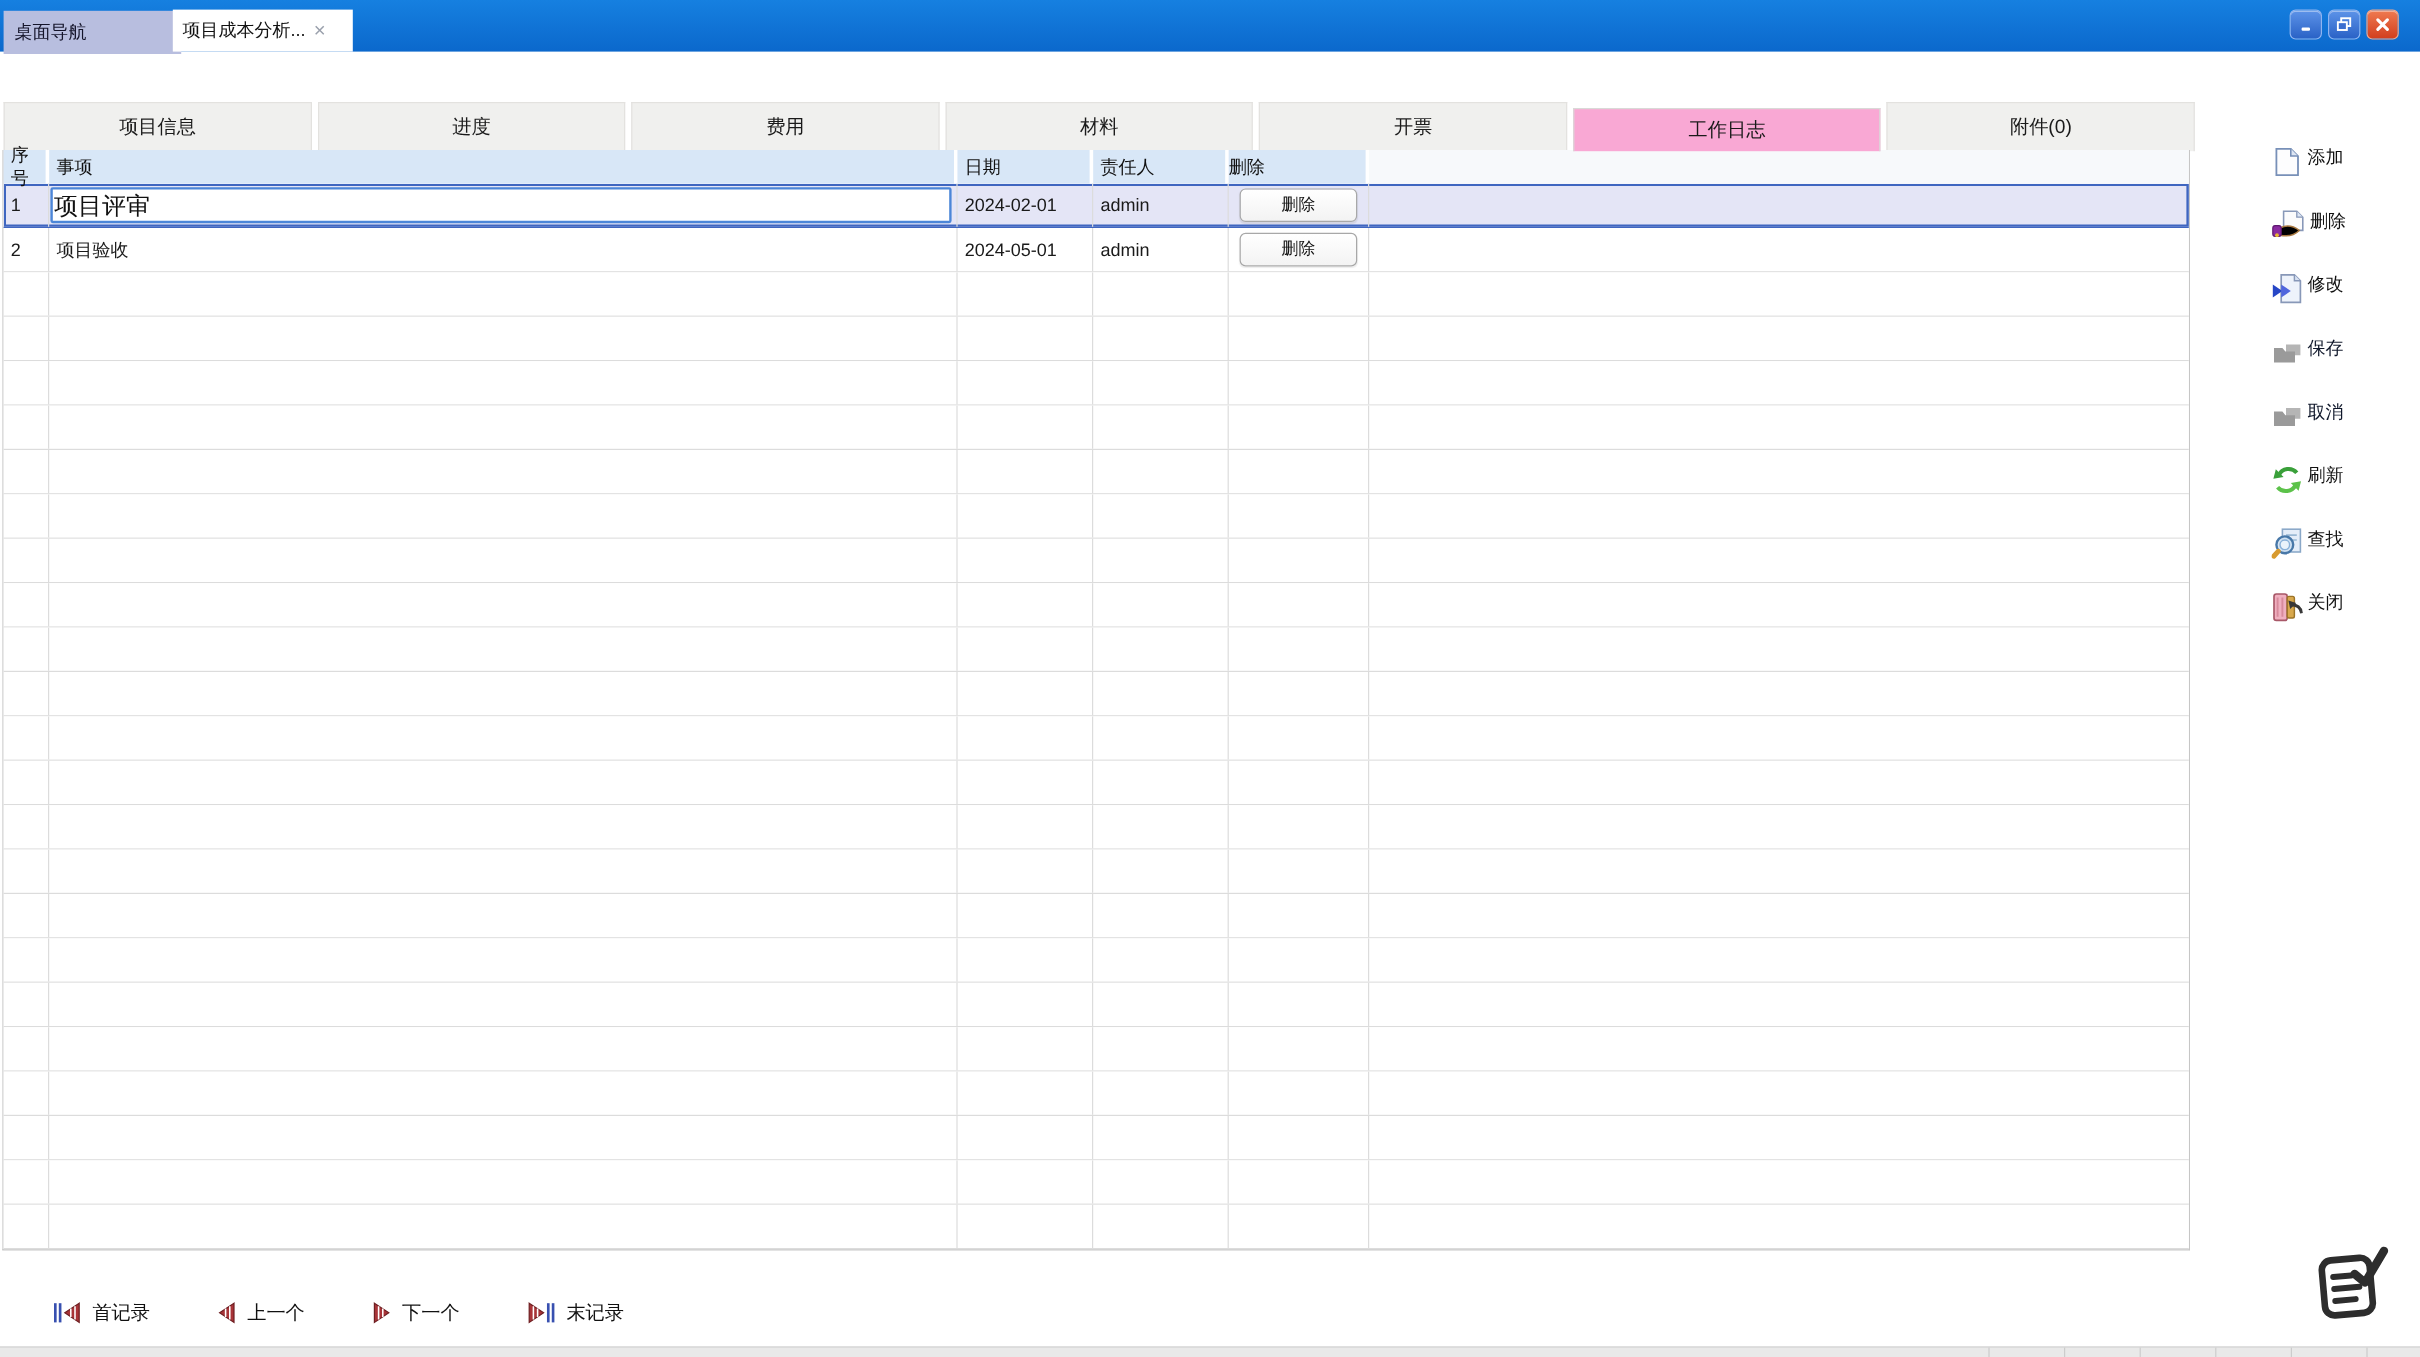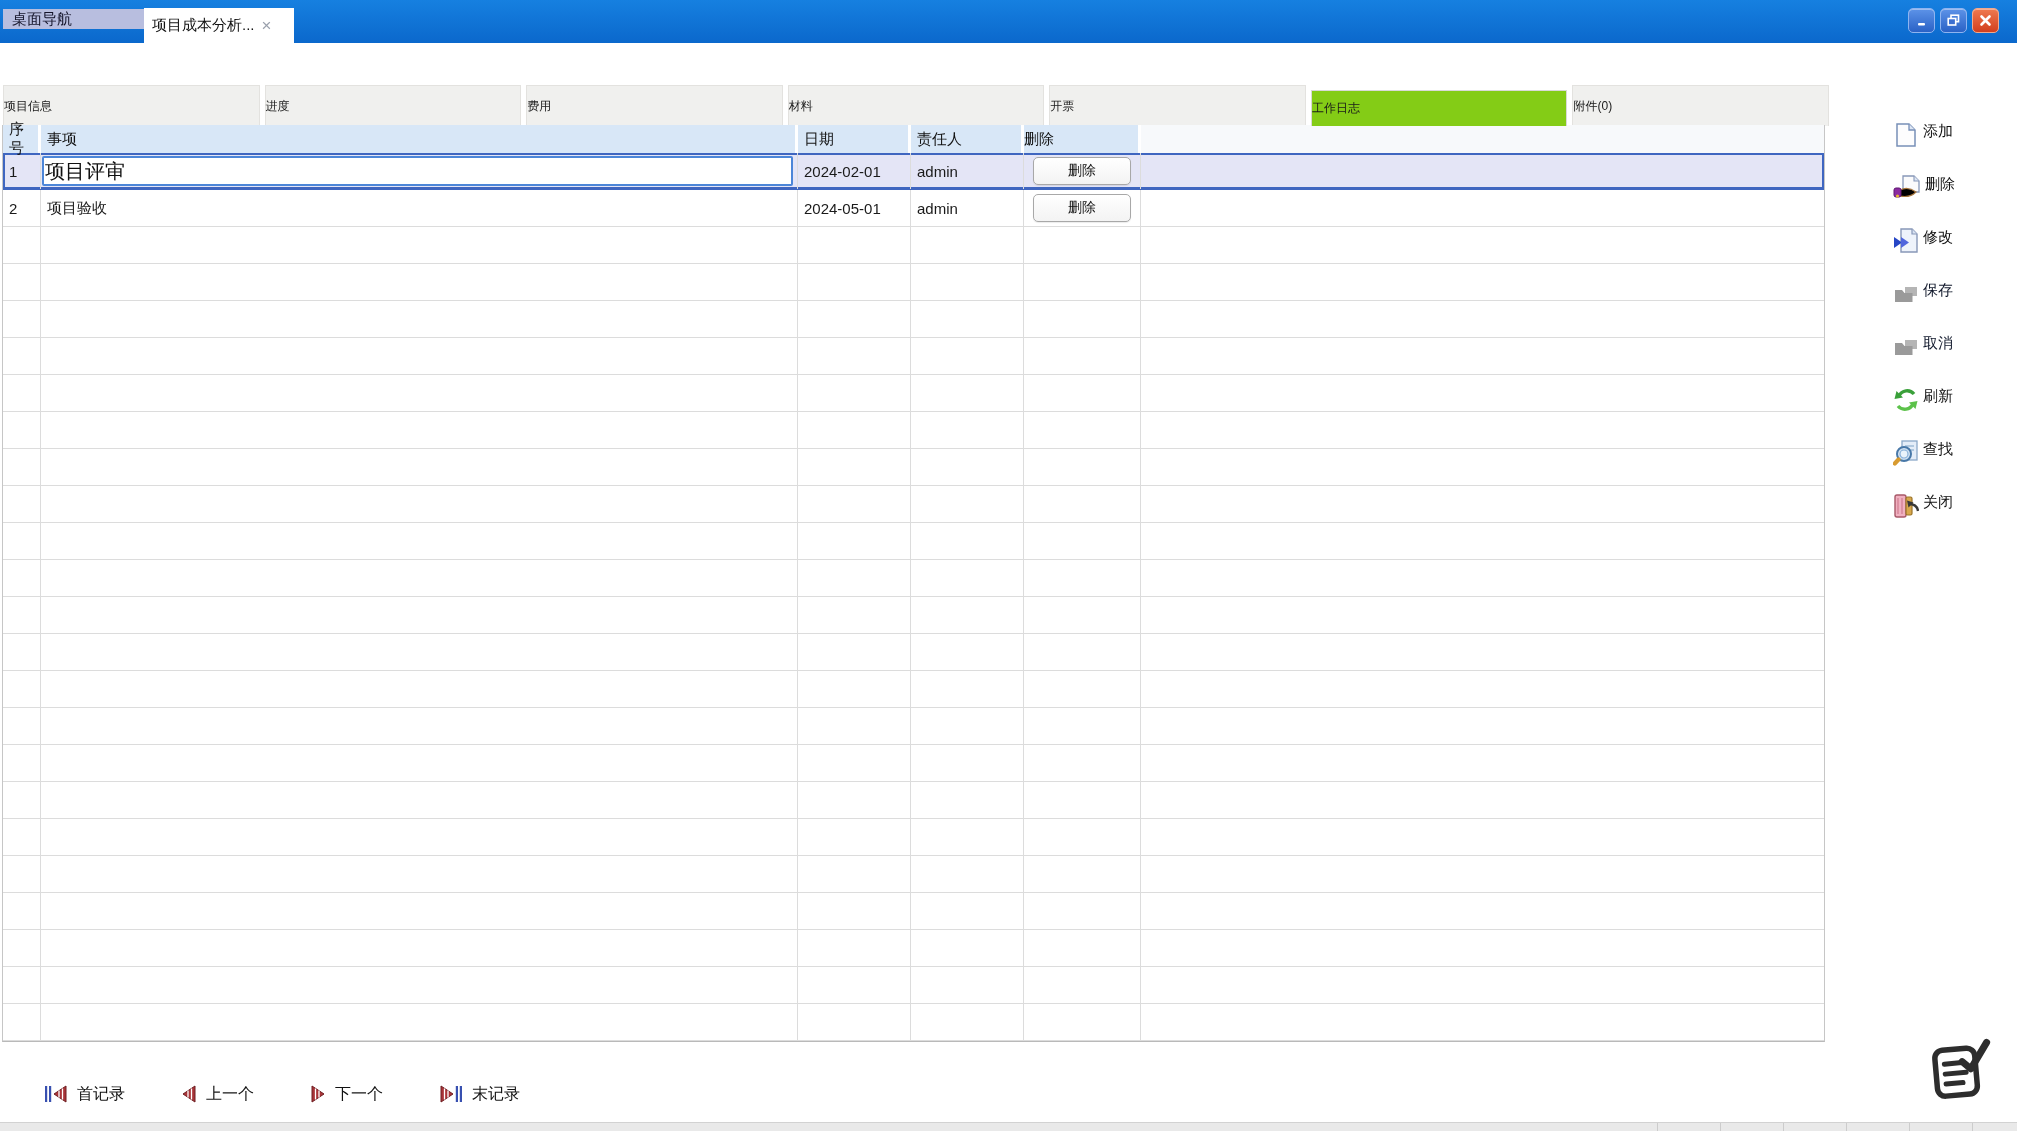--- a/index.html
+++ b/index.html
@@ -3,33 +3,33 @@
 <meta charset="utf-8">
 <style>
   * { margin:0; padding:0; box-sizing:border-box; }
   html,body { width:2017px; height:1131px; background:#fff; font-family:"Liberation Sans","DejaVu Sans",sans-serif; overflow:hidden; }
   .root { position:relative; width:2017px; height:1131px; background:#fff; }
 
   
   .titlebar { position:absolute; left:0; top:0; width:2017px; height:43px;
     background:linear-gradient(#1680e0,#0b68cc); }
   .doc-tab { position:absolute; display:flex; align-items:center; font-size:15px; }
-  .doc-tab.inactive { left:3px; top:9px; width:148px; height:20px; background:#b8bedf; color:#14142a; padding-left:9px; }
+  .doc-tab.inactive { left:3px; top:9px; width:148px; height:36px; background:#b8bedf; color:#14142a; padding-left:9px; }
   .doc-tab.active { left:144px; top:8px; width:150px; height:35px; background:#ffffff; color:#111; padding-left:8px; }
   .doc-tab .close-x { margin-left:7px; color:#9aa0ac; font-size:17px; line-height:1; cursor:pointer; }
   .win-controls { position:absolute; right:18px; top:8px; display:flex; gap:5px; }
   .win-btn { width:27px; height:25px; border-radius:5px; display:flex; align-items:center; justify-content:center;
     background:linear-gradient(#5d93e8,#2a62c6); border:1px solid #8fb4f0; box-shadow:inset 0 1px 0 rgba(255,255,255,.4); }
   .win-btn.close { background:linear-gradient(#ef7a50,#d23f1e); border-color:#f2a88c; }
 
   
   .tabstrip { position:absolute; left:3px; top:75px; width:1826px; height:51px; display:flex; gap:5px; }
   .vtab { flex:1; margin-top:10px; background:#f0f0ee; border:1px solid #e3e2df; border-bottom:none;
-    display:flex; align-items:center; font-size:12px; color:#1a1a1a; cursor:default; }
-  .vtab.active { margin-top:15px; background:#84cc16; border:1px solid #d9d9d7; border-bottom:none; z-index:2; }
+    display:flex; align-items:center; justify-content:center; font-size:16px; color:#1a1a1a; cursor:default; }
+  .vtab.active { margin-top:15px; background:#f9a8d4; border:1px solid #d9d9d7; border-bottom:none; z-index:2; }
 
   
   .grid { position:absolute; left:2px; top:125px; width:1823px;
     border-left:1px solid #c6c6c6; border-right:1px solid #c6c6c6; border-bottom:1px solid #b9b9b9; background:#fff; }
   .hrow { display:flex; height:28px; }
   .hc { background:#d8e7f7; border-right:3px solid #ffffff; display:flex; align-items:center;
     padding-left:6px; font-size:15px; color:#111; }
   .hc.c6 { background:#f7f9fb; border-right:none; }
   .row { display:flex; height:37px; background:#fff; border-bottom:1px solid #dcdcdc; }
   .c { border-right:1px solid #dcdcdc; display:flex; align-items:center; padding-left:6px;

